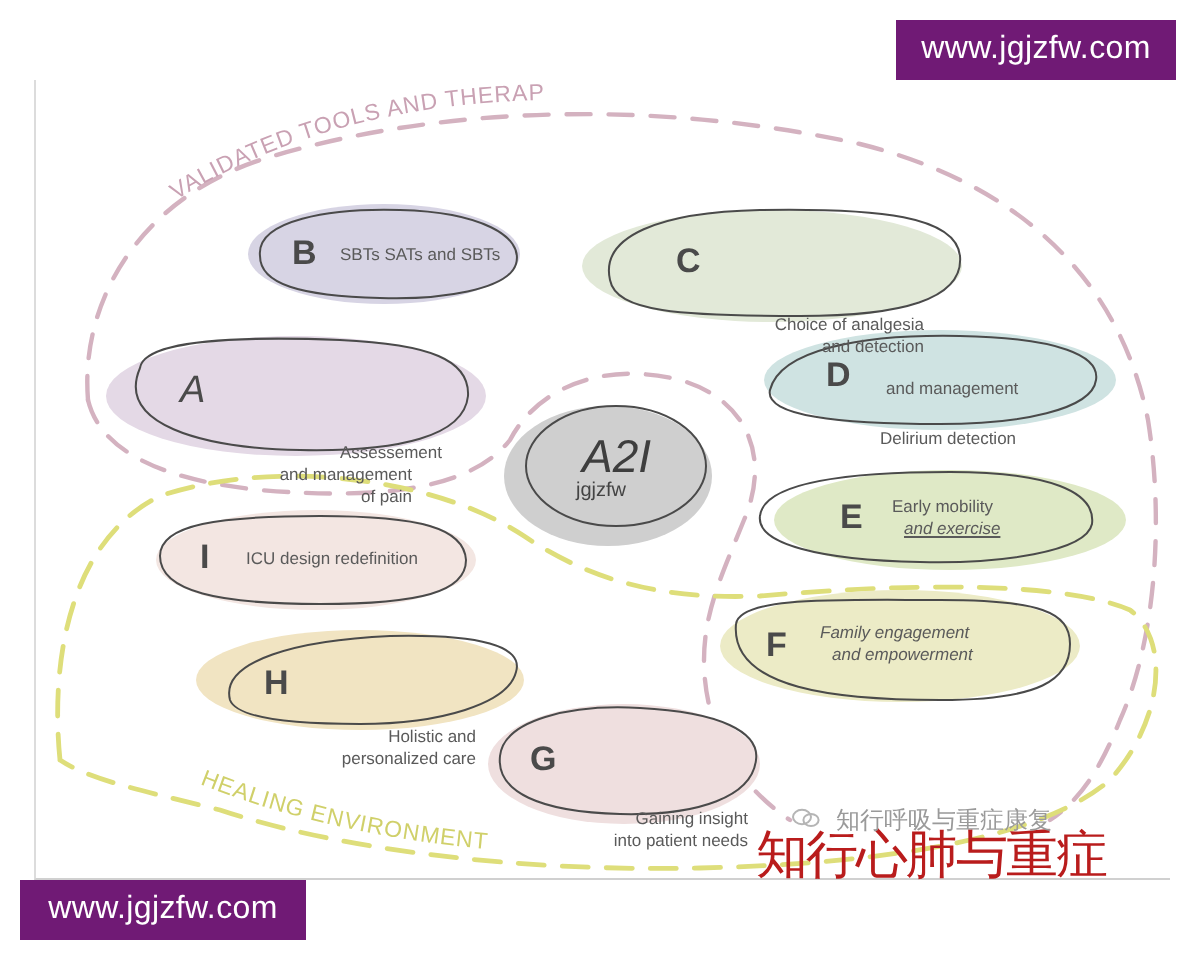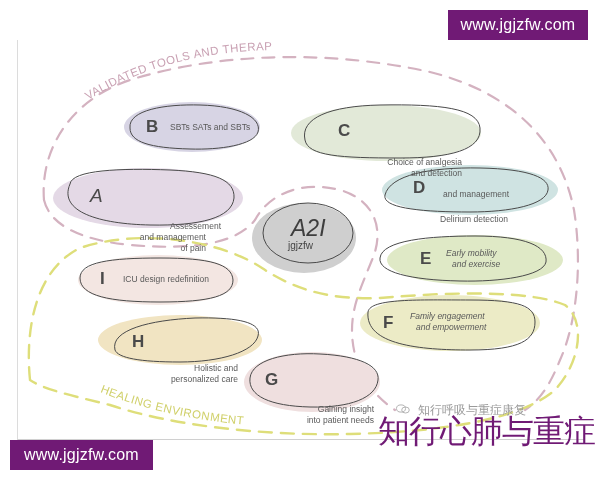--- a/index.html
+++ b/index.html
@@ -8,21 +8,21 @@
   .frame { position:absolute; left:17px; top:40px; width:568px; height:400px; background:#fff;
            border-left:1px solid #dcdcdc; border-bottom:1px solid #d0d0d0; box-sizing:border-box; }
   svg.diagram { position:absolute; left:0; top:0; width:600px; height:480px; }
   .lbl { position:absolute; color:#5a5a5a; font-size:8.5px; line-height:11px; white-space:nowrap; }
   .lbl.r { text-align:right;margin-top:37px; }
   .ltr { position:absolute; color:#4a4a4a; font-size:17px; font-weight:bold; line-height:18px; }
   .ltr.it { font-style:italic; font-weight:normal; font-size:19px; }
   .wm { position:absolute; background:#701a75; color:#fff; font-size:16px; line-height:30px;
         text-align:center; letter-spacing:0.2px; }
   .cn-small { position:absolute; left:418px; top:402px; font-size:12px; color:#9a9a9a; white-space:nowrap; }
-  .cn-big { position:absolute; left:378px; top:410px; font-size:32px; color:#701a75; white-space:nowrap; letter-spacing:-1px;font-family:Liberation Serif, serif; }
+  .cn-big { position:absolute; left:378px; top:410px; font-size:26px; color:#b91c1c; white-space:nowrap; letter-spacing:-1px;font-family:Liberation Serif, serif; }
   .wechat { position:absolute; left:396px; top:404px; width:14px; height:10px; }
 </style>
 </head>
 <body>
 
 <div class="frame"></div>
 
 <svg class="diagram" viewBox="0 0 600 480">
   <defs>
     <path id="arcTop" d="M 88 100 Q 165 52 272 50"></path>
@@ -100,22 +100,22 @@
 <div class="lbl r" style="left:118px;top:206px;width:88px;">of pain</div>
 
 <div class="ltr" style="left:413px;top:179px;">D</div>
 <div class="lbl" style="left:440px;top:178px;margin-top:36px;">Delirium detection</div>
 <div class="lbl" style="left:443px;top:189px;">and management</div>
 
 <div class="ltr it" style="left:291px;top:219px;font-size:23px;color:#3e3e3e;">A2I</div>
 <div class="lbl" style="left:288px;top:240px;font-size:10px;color:#444;">jgjzfw</div>
 
 <div class="ltr" style="left:420px;top:250px;">E</div>
-<div class="lbl" style="left:446px;top:248px;font-style:italic;">Early mobility</div>
-<div class="lbl" style="left:452px;top:259px;font-style:italic;">and exercise</div>
+<div class="lbl" style="left:446px;top:248px;">Early mobility</div>
+<div class="lbl" style="left:452px;top:259px;font-style:italic;text-decoration:underline;">and exercise</div>
 
 <div class="ltr" style="left:100px;top:270px;font-weight:bold;">I</div>
 <div class="lbl" style="left:123px;top:274px;">ICU design redefinition</div>
 
 <div class="ltr" style="left:132px;top:333px;">H</div>
 <div class="lbl r" style="left:150px;top:326px;width:88px;">Holistic and</div>
 <div class="lbl r" style="left:150px;top:337px;width:88px;">personalized care</div>
 
 <div class="ltr" style="left:383px;top:314px;">F</div>
 <div class="lbl" style="left:410px;top:311px;font-style:italic;">Family engagement</div>

